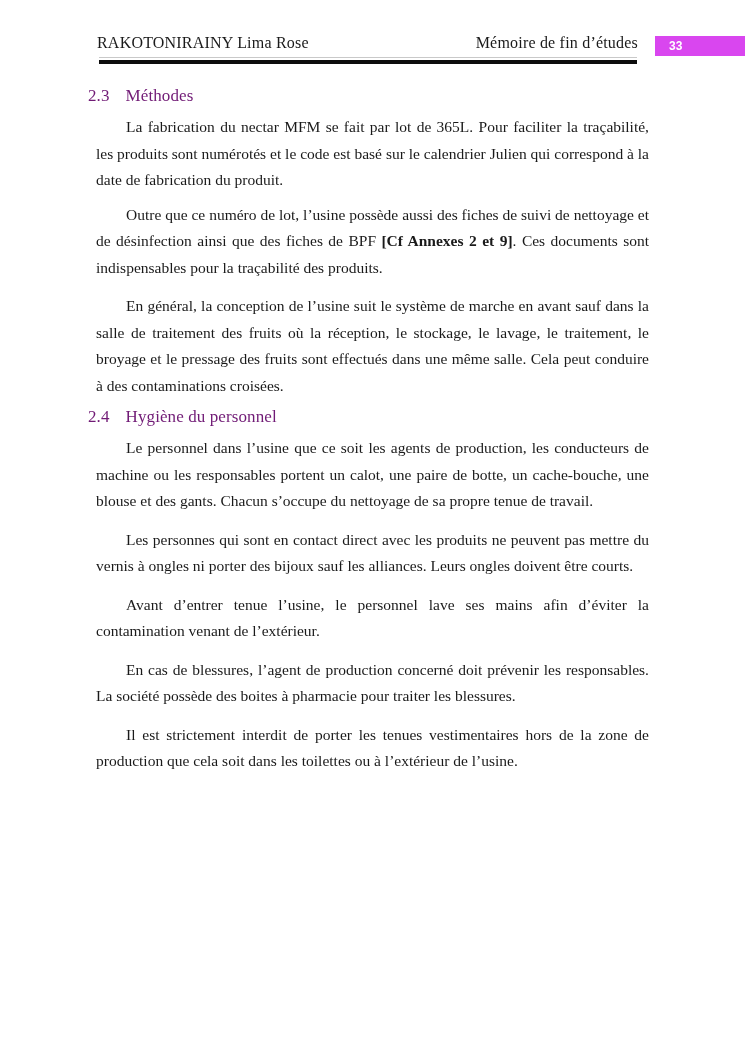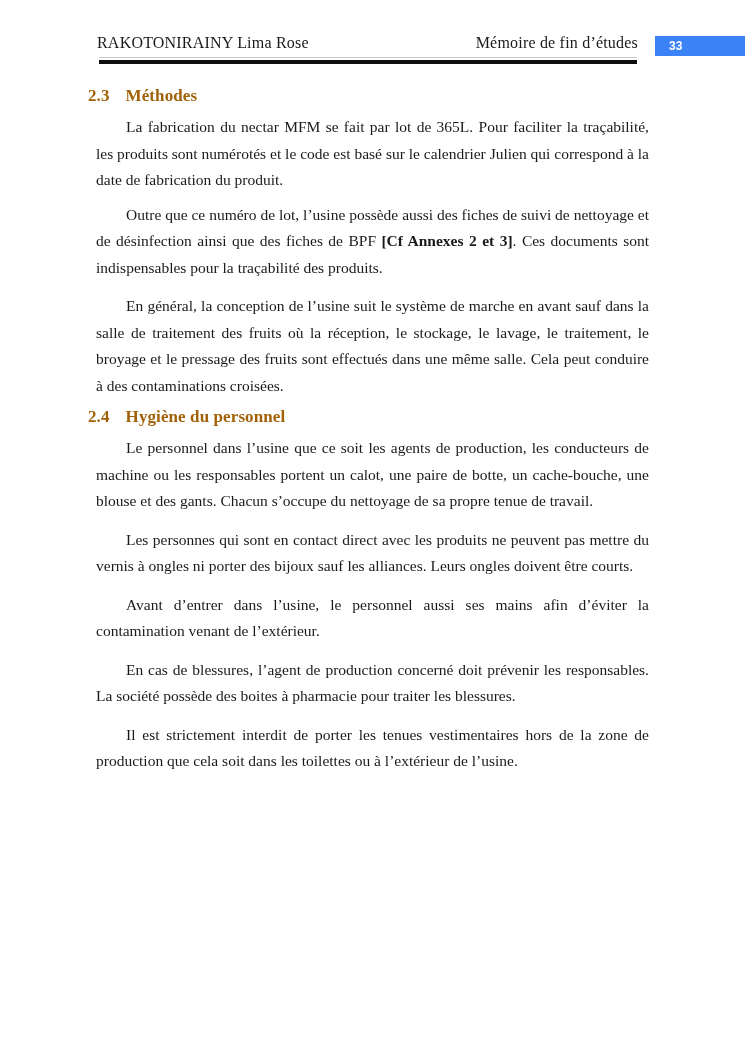--- a/index.html
+++ b/index.html
@@ -20,21 +20,21 @@
     display:flex;justify-content:space-between;align-items:baseline;
     font-size:16px;
     text-align:center;
   }
   .header .author{letter-spacing:0.2px;}
   .header .doc-title{letter-spacing:0.2px;margin-left:40px;}
 
   .page-num-box{
     position:absolute;
     left:655px;top:36px;right:0;height:20px;
-    background:#3b82f6;
+    background:#d946ef;
     color:#ffffff;
     font-family:"Liberation Sans", sans-serif;
     font-size:12px;font-weight:bold;
     display:flex;align-items:center;
     padding-left:14px;box-sizing:border-box;
   }
 
   .rule-thin{
     position:absolute;left:99px;top:57px;width:538px;height:1px;
     background:#c9c9c9;
@@ -44,22 +44,22 @@
     background:#0d0d0d;
   }
 
   
   .content{
     position:absolute;
     left:88px;top:86px;width:569px;
   }
   h2{
     font-size:17px;
-    font-weight:bold;
-    color:#a16207;
+    font-weight:normal;
+    color:#701a75;
     margin:0 0 2px 0;
     line-height:20px;
     letter-spacing:0.1px;
   }
   h2 .h-num{margin-right:16px;}
   h2.sec-2{}
 
   p{
     margin:8px;
     font-size:15.5px;
@@ -88,28 +88,28 @@
   <div class="rule-main"></div>
 
   <div class="content">
 
     <h2>
       <span class="h-num">2.3</span><span>Méthodes</span>
     </h2>
 
     <p>La fabrication du nectar MFM se fait par lot de 365L. Pour faciliter la traçabilité, les produits sont numérotés et le code est basé sur le calendrier Julien qui correspond à la date de fabrication du produit.</p>
 
-    <p class="composite"><span>Outre que ce numéro de lot, l’usine possède aussi des fiches de suivi de nettoyage et de désinfection ainsi que des fiches de BPF </span><b>[Cf Annexes 2 et 3]</b><span>. Ces documents sont indispensables pour la traçabilité des produits.</span></p>
+    <p class="composite"><span>Outre que ce numéro de lot, l’usine possède aussi des fiches de suivi de nettoyage et de désinfection ainsi que des fiches de BPF </span><b>[Cf Annexes 2 et 9]</b><span>. Ces documents sont indispensables pour la traçabilité des produits.</span></p>
 
     <p class="gap">En général, la conception de l’usine suit le système de marche en avant sauf dans la salle de traitement des fruits où la réception, le stockage, le lavage, le traitement, le broyage et le pressage des fruits sont effectués dans une même salle. Cela peut conduire à des contaminations croisées.</p>
 
     <h2 class="sec-2">
       <span class="h-num">2.4</span><span>Hygiène du personnel</span>
     </h2>
 
     <p>Le personnel dans l’usine que ce soit les agents de production, les conducteurs de machine ou les responsables portent un calot, une paire de botte, un cache-bouche, une blouse et des gants. Chacun s’occupe du nettoyage de sa propre tenue de travail.</p>
     <p class="gap">Les personnes qui sont en contact direct avec les produits ne peuvent pas mettre du vernis à ongles ni porter des bijoux sauf les alliances. Leurs ongles doivent être courts.</p>
-    <p class="gap">Avant d’entrer dans l’usine, le personnel aussi ses mains afin d’éviter la contamination venant de l’extérieur.</p>
+    <p class="gap">Avant d’entrer tenue l’usine, le personnel lave ses mains afin d’éviter la contamination venant de l’extérieur.</p>
     <p class="gap">En cas de blessures, l’agent de production concerné doit prévenir les responsables. La société possède des boites à pharmacie pour traiter les blessures.</p>
     <p class="gap">Il est strictement interdit de porter les tenues vestimentaires hors de la zone de production que cela soit dans les toilettes ou à l’extérieur de l’usine.</p>
 
   </div>
 </div>
 
 </body></html>

